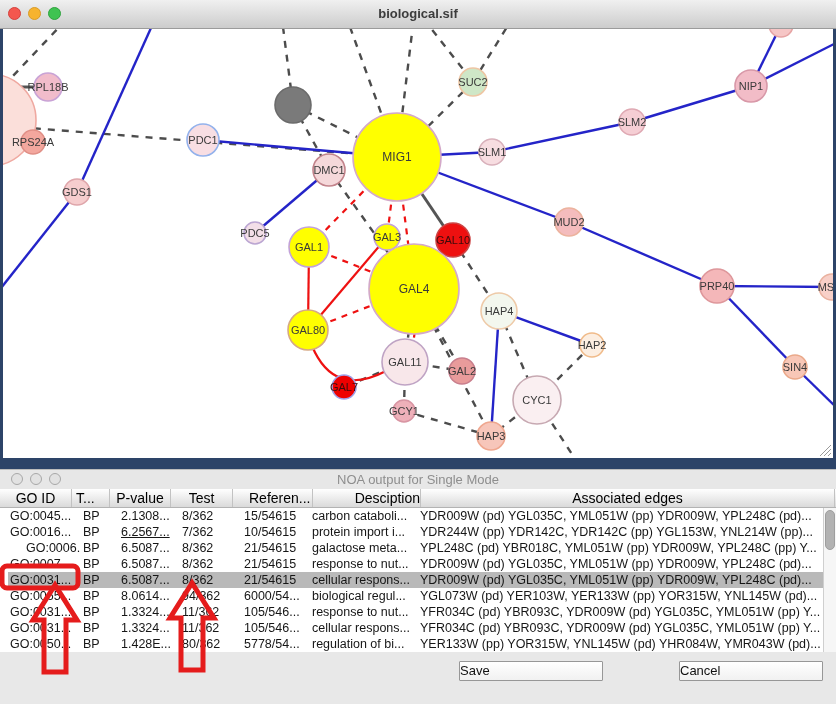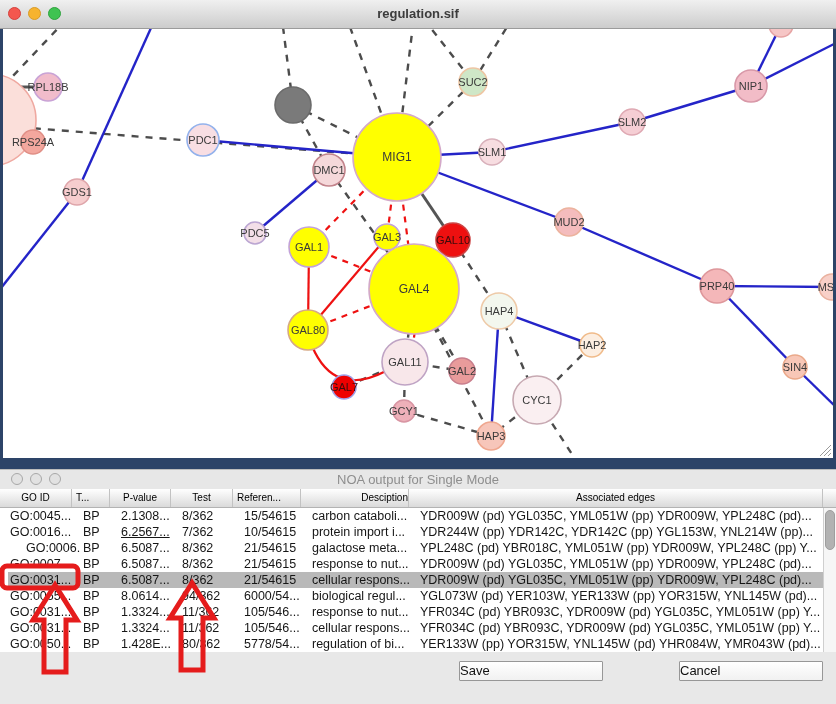--- a/index.html
+++ b/index.html
@@ -40,21 +40,21 @@
   .noa-title{
     position:absolute;left:0;right:0;top:2px;text-align:center;
     font-size:13px;color:#8e8e8e;
   }
   .noa-tl{position:absolute;top:3px;width:12px;height:12px;border-radius:50%;
     background:#e2e2e2;border:1px solid #a8a8a8;box-sizing:border-box;}
   .thead{
     position:absolute;left:0;top:19px;width:836px;height:19px;
     background:linear-gradient(#ffffff,#dadada);
     border-bottom:1px solid #b3b3b3;box-sizing:border-box;
-    font-size:10px;color:#000;display:flex;
+    font-size:14px;color:#000;display:flex;
   }
   .th{height:18px;line-height:18px;border-right:1px solid #c2c2c2;box-sizing:border-box;
       overflow:hidden;white-space:nowrap;}
   .tbody{
     position:absolute;left:0;top:38px;width:823px;height:144px;background:#ffffff;
     font-size:12.5px;color:#161616;overflow:hidden;
   }
   .trow{height:16px;line-height:16px;display:flex;white-space:nowrap;margin-left:8px;}
   .trow.sel{background:#b9b9b9;}
   .td{overflow:hidden;white-space:nowrap;box-sizing:border-box;flex:none;}
@@ -77,21 +77,21 @@
   
   #annot{position:absolute;left:0;top:0;pointer-events:none;}
 </style>
 </head>
 <body>
 
 <div class="titlebar">
   <span class="tl red"></span>
   <span class="tl yellow"></span>
   <span class="tl green"></span>
-  <div class="title">regulation.sif</div>
+  <div class="title">biological.sif</div>
 </div>
 
 <div class="canvas">
   <svg id="net-svg" width="830" height="429" viewBox="3 29 830 429">
       <line x1="-6" y1="96" x2="64" y2="22" stroke="#4c4c4c" stroke-width="2.4" stroke-dasharray="7,7"></line>
       <line x1="-8" y1="125" x2="397" y2="157" stroke="#4c4c4c" stroke-width="2.4" stroke-dasharray="7,7"></line>
       <line x1="283" y1="27" x2="293" y2="105" stroke="#4c4c4c" stroke-width="2.4" stroke-dasharray="7,7"></line>
       <line x1="350" y1="27" x2="397" y2="157" stroke="#4c4c4c" stroke-width="2.4" stroke-dasharray="7,7"></line>
       <line x1="293" y1="105" x2="397" y2="157" stroke="#4c4c4c" stroke-width="2.4" stroke-dasharray="7,7"></line>
       <line x1="293" y1="105" x2="329" y2="170" stroke="#4c4c4c" stroke-width="2.4" stroke-dasharray="7,7"></line>
@@ -219,21 +219,21 @@
     <span class="noa-tl" style="left:30px"></span>
     <span class="noa-tl" style="left:49px"></span>
     <div class="noa-title">NOA output for Single Mode</div>
   </div>
 
   <div class="thead" id="noa-thead">
       <div class="th" style="width: 72px; text-align: center;">GO ID</div>
       <div class="th" style="width: 38px; text-align: left; padding-left: 4px;">T...</div>
       <div class="th" style="width: 61px; text-align: center;">P-value</div>
       <div class="th" style="width: 62px; text-align: center;">Test</div>
-      <div class="th" style="width: 68px; text-align: left; padding-left: 4px;">Referen...</div>
+      <div class="th" style="width: 68px; text-align: left; padding-left: 4px; margin-left: 12px;">Referen...</div>
       <div class="th" style="width: 108px; text-align: right;">Desciption</div>
       <div class="th" style="width: 414px; text-align: center;">Associated edges</div>
     </div>
   <div class="tbody" id="noa-tbody">
       <div class="trow">
         <div class="td" style="width: 72px; padding-left: 2px;">GO:0045...</div>
         <div class="td" style="width: 38px; padding-left: 3px;">BP</div>
         <div class="td" style="width: 61px; padding-left: 3px;">2.1308...</div>
         <div class="td" style="width: 62px; padding-left: 3px;">8/362</div>
         <div class="td" style="width: 68px; padding-left: 3px;">15/54615</div>

